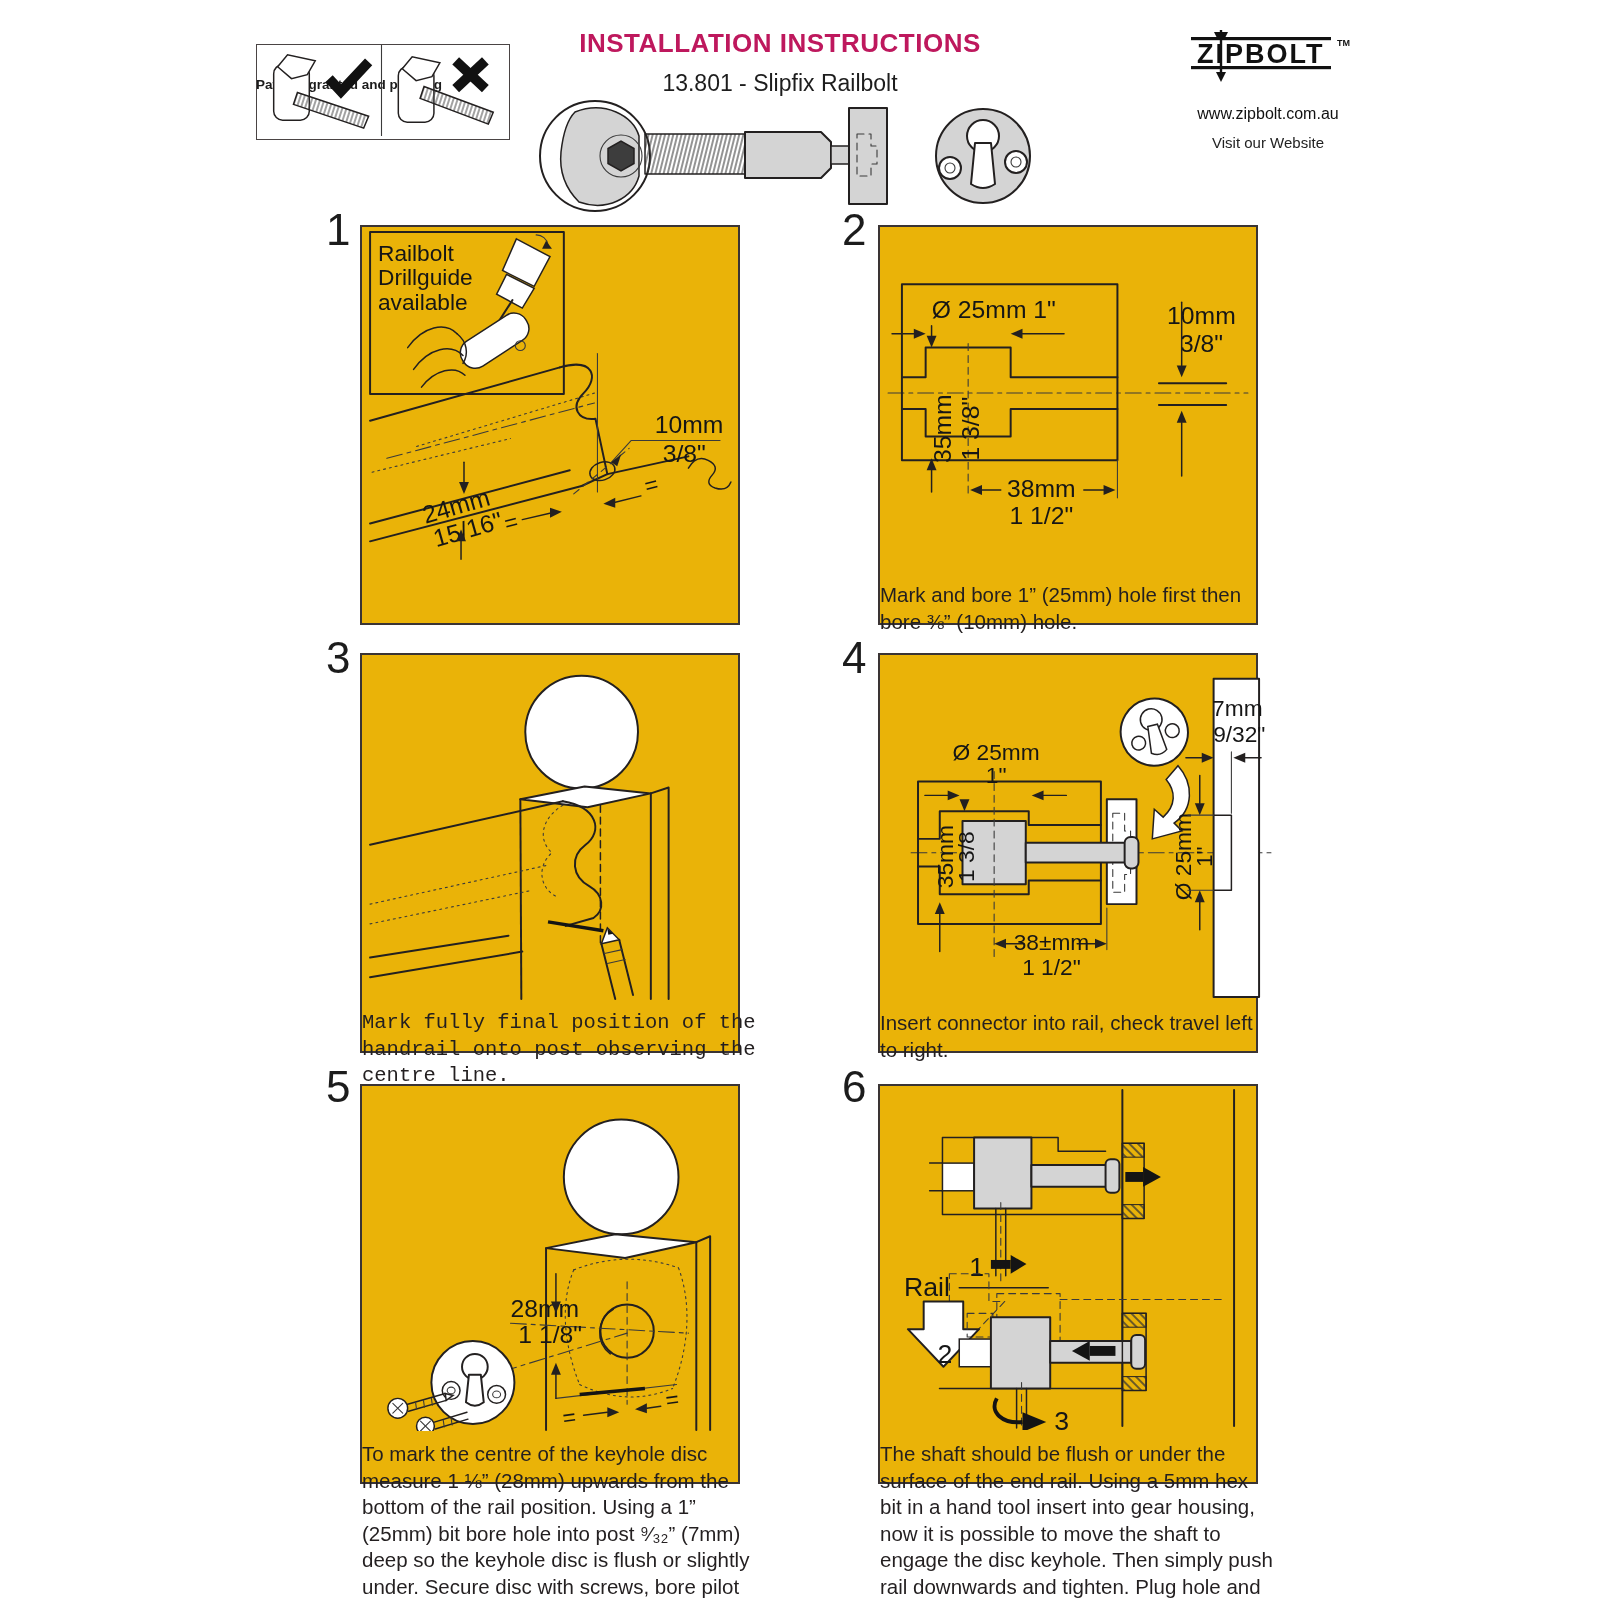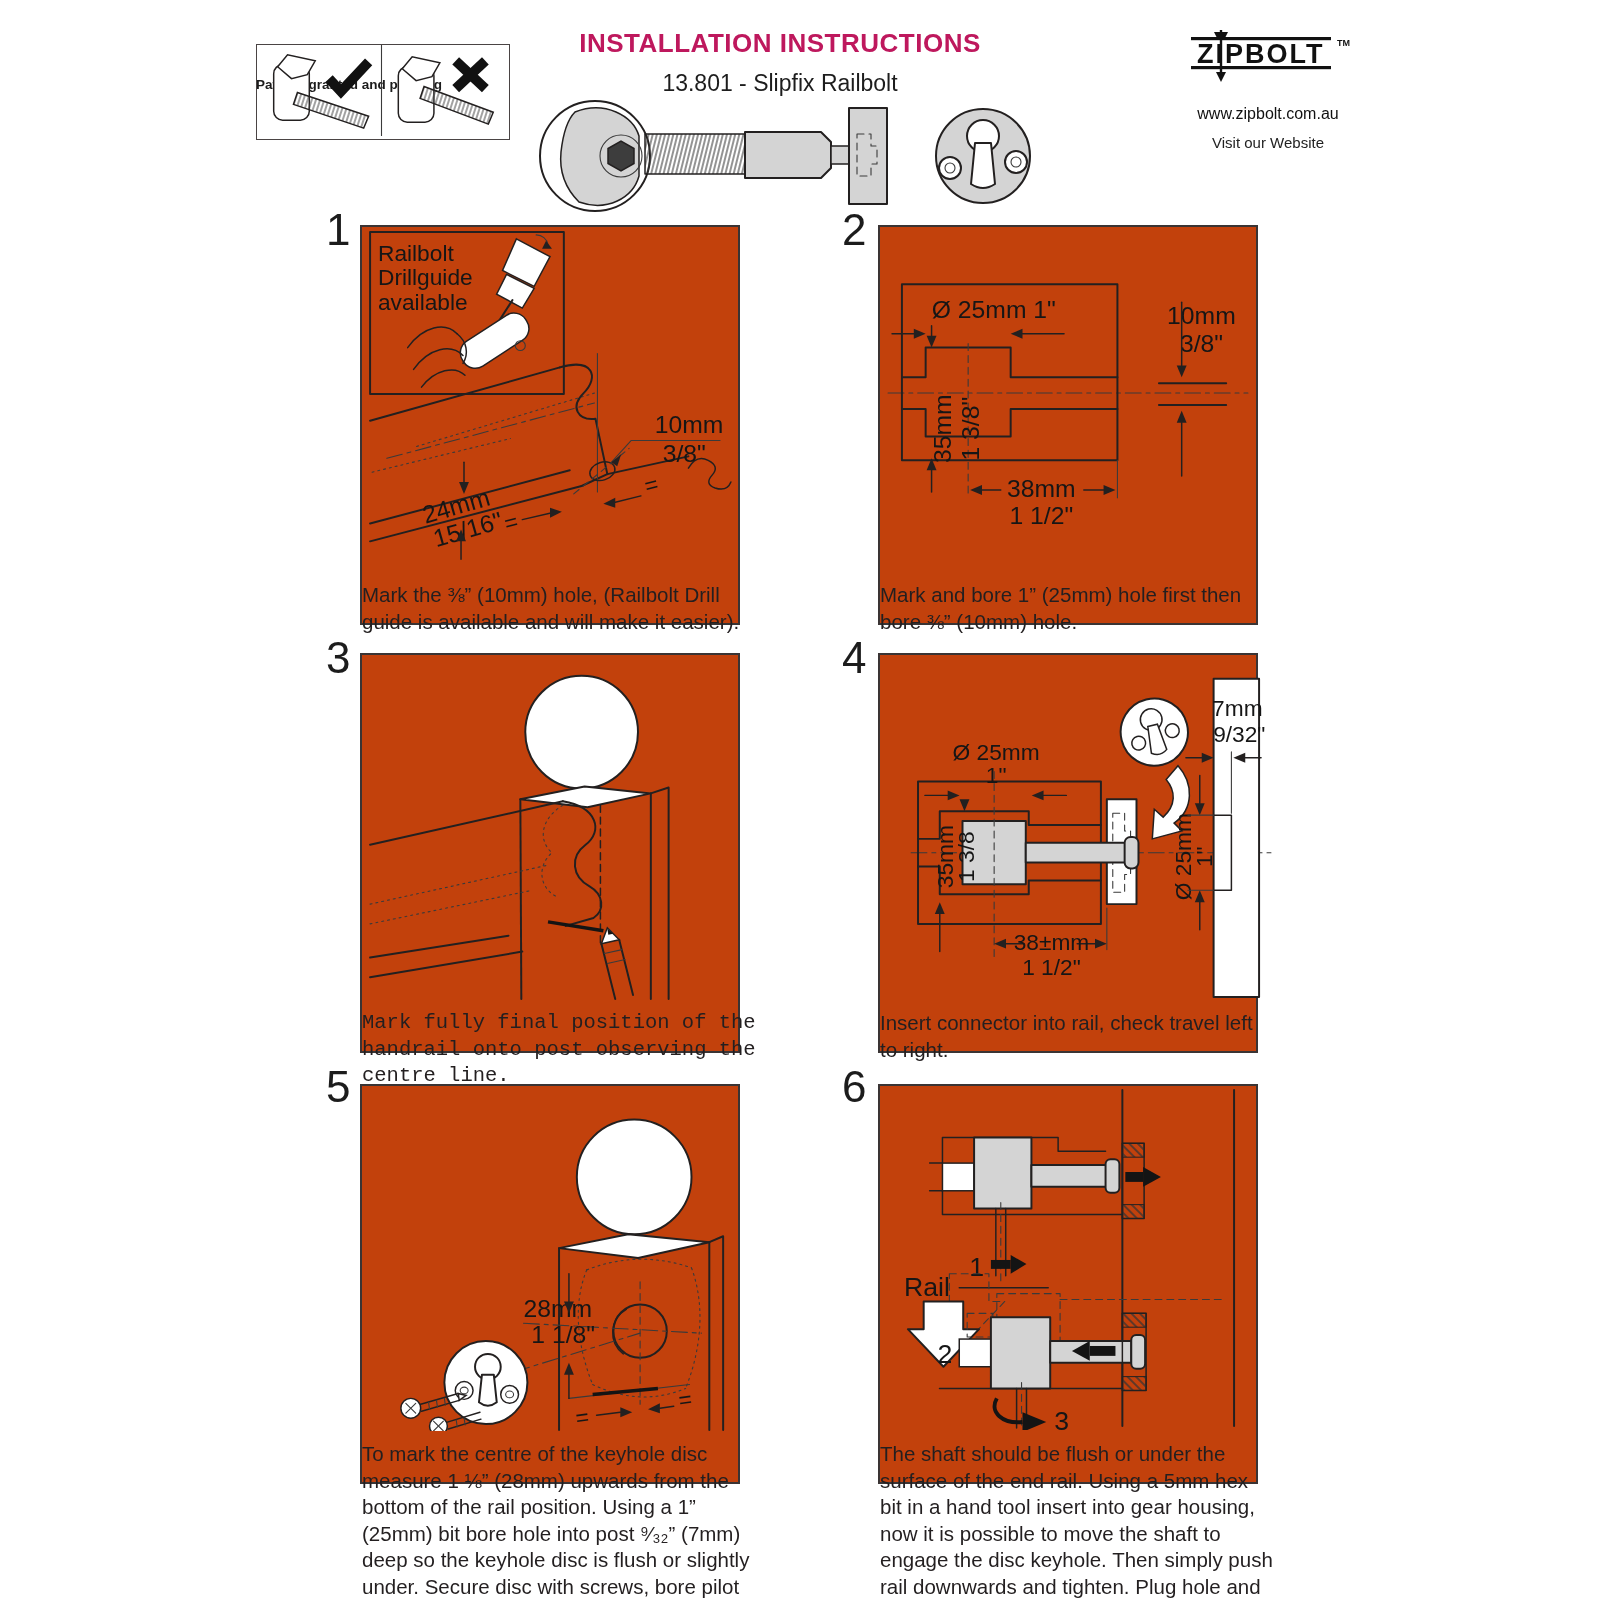--- a/index.html
+++ b/index.html
@@ -11,21 +11,21 @@
   .patents-box{left:256px;top:44px;width:252px;height:94px;border:1.6px solid #4a4444;}
   .title-wrap{left:480px;top:28px;width:600px;text-align:center;}
   .title{font-size:26px;font-weight:bold;letter-spacing:.5px;color:#be185d;}
   .subtitle{font-size:23px;margin-top:11px;color:#1d1d1d;}
   .logo-svg{left:1185px;top:26px;}
   .visit{left:1168px;top:86px;width:200px;text-align:center;font-size:15px;color:#222;margin-top:48px;}
   .url{left:1168px;top:105px;width:200px;text-align:center;font-size:16px;font-weight:normal;color:#111;}
   .product-svg{left:535px;top:90px;}
   
   .stepnum{font-size:44px;color:#1c1c1c;}
-  .panel{width:380px;height:400px;border:2px solid #3a3434;box-sizing:border-box;background:#c2410c;}
+  .panel{width:380px;height:400px;border:2px solid #3a3434;box-sizing:border-box;background:#eab308;}
   .caption{width:394px;font-size:20.5px;line-height:26.5px;color:#231f20;}
   
   .s2{fill:none;stroke:#232020;stroke-width:2;stroke-linejoin:round;stroke-linecap:round;}
   .s15{fill:none;stroke:#232020;stroke-width:1.5;stroke-linejoin:round;stroke-linecap:round;}
   .s1{fill:none;stroke:#3a3a3a;stroke-width:1.1;stroke-linejoin:round;stroke-linecap:round;}
   .dsh{stroke-dasharray:7 5;}
   .dt{stroke-dasharray:2 4;}
   .cl{stroke-dasharray:16 5 4 5;}
   .gf{fill:#d4d4d4;stroke:#232020;stroke-width:2;stroke-linejoin:round;}
   .gf15{fill:#d4d4d4;stroke:#232020;stroke-width:1.5;}
@@ -175,21 +175,20 @@
         <polygon points="95,318 105,318 100,306" fill="#232020"></polygon>
 
       <line x1="162" y1="296" x2="192" y2="289" class="s15"></line>
         <polygon points="190,284 190,294 202,288 " fill="#232020"></polygon>
       <line x1="282" y1="272" x2="254" y2="279" class="s15"></line>
         <polygon points="256,274 256,284 244,280" fill="#232020"></polygon>
       <text x="146" y="308" class="d" transform="rotate(-14 146 308)">=</text>
       <text x="288" y="270" class="d" transform="rotate(-14 288 270)">=</text>
     </svg>
   </div>
-  <div class="abs caption" style="left:362px;top:582px;">Mark the ⅜” (10mm) hole,  (Railbolt Drill guide is available and will make it easier).</div>
 
   <div class="abs stepnum" style="left:842px;top:205px;">2</div>
   <div class="abs panel" style="left:878px;top:225px;">
     <svg width="376" height="346" viewBox="0 0 380 350">
       <line x1="8" y1="168" x2="372" y2="168" class="s1 cl"></line>
       <rect x="22" y="58" width="218" height="178" class="s2"></rect>
       <polyline points="22,152 46,152 46,122 132,122 132,152 240,152" class="s2"></polyline>
       <polyline points="22,184 46,184 46,212 132,212 132,184 240,184" class="s2"></polyline>
       <line x1="89" y1="118" x2="89" y2="272" class="s1 dsh"></line>
 
@@ -322,21 +321,21 @@
       <polygon points="192,287 192,297 204,292" fill="#232020"></polygon>
         <line x1="174" y1="292" x2="192" y2="292" class="s15"></line>
       <line x1="204" y1="256" x2="204" y2="298" class="s1"></line>
       <text x="148" y="298" class="d" text-anchor="middle">38±mm</text>
       <text x="148" y="324" class="d" text-anchor="middle">1 1/2"</text>
     </svg>
   </div>
   <div class="abs caption" style="left:880px;top:1010px;">Insert connector into rail, check travel left to right.</div>
 
   <div class="abs stepnum" style="left:326px;top:1062px;">5</div>
-  <div class="abs panel" style="left:360px;top:1084px;padding-left:13px;">
+  <div class="abs panel" style="left:360px;top:1084px;">
     <svg width="376" height="345" viewBox="0 0 380 349">
       <g>
         <circle cx="262" cy="92" r="58" class="wf"></circle>
         <polygon points="186,164 256,150 338,158 266,174" class="wf"></polygon>
         <line x1="186" y1="164" x2="186" y2="348" class="s2"></line>
         <line x1="338" y1="158" x2="338" y2="348" class="s2"></line>
         <polyline points="338,158 352,152 352,348" class="s2"></polyline>
       </g>
       <g class="s1 dt">
         <path d="M214,186 C200,220 204,262 220,302"></path>

